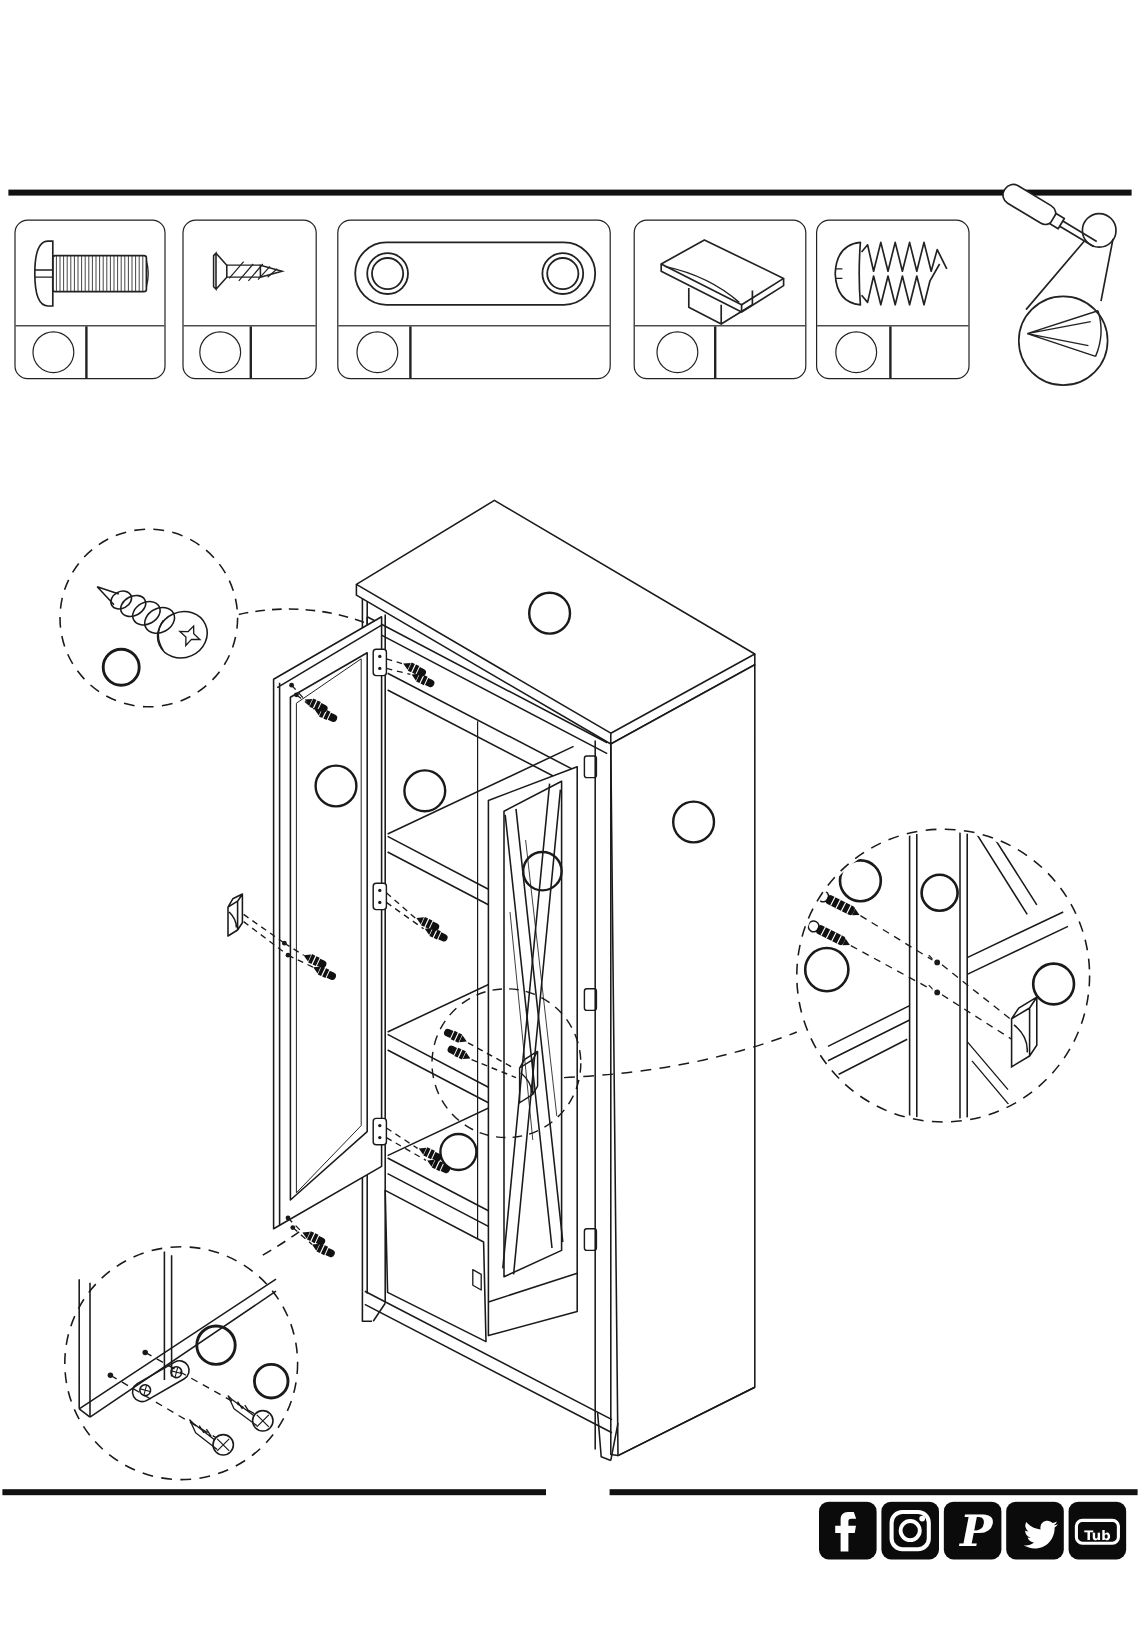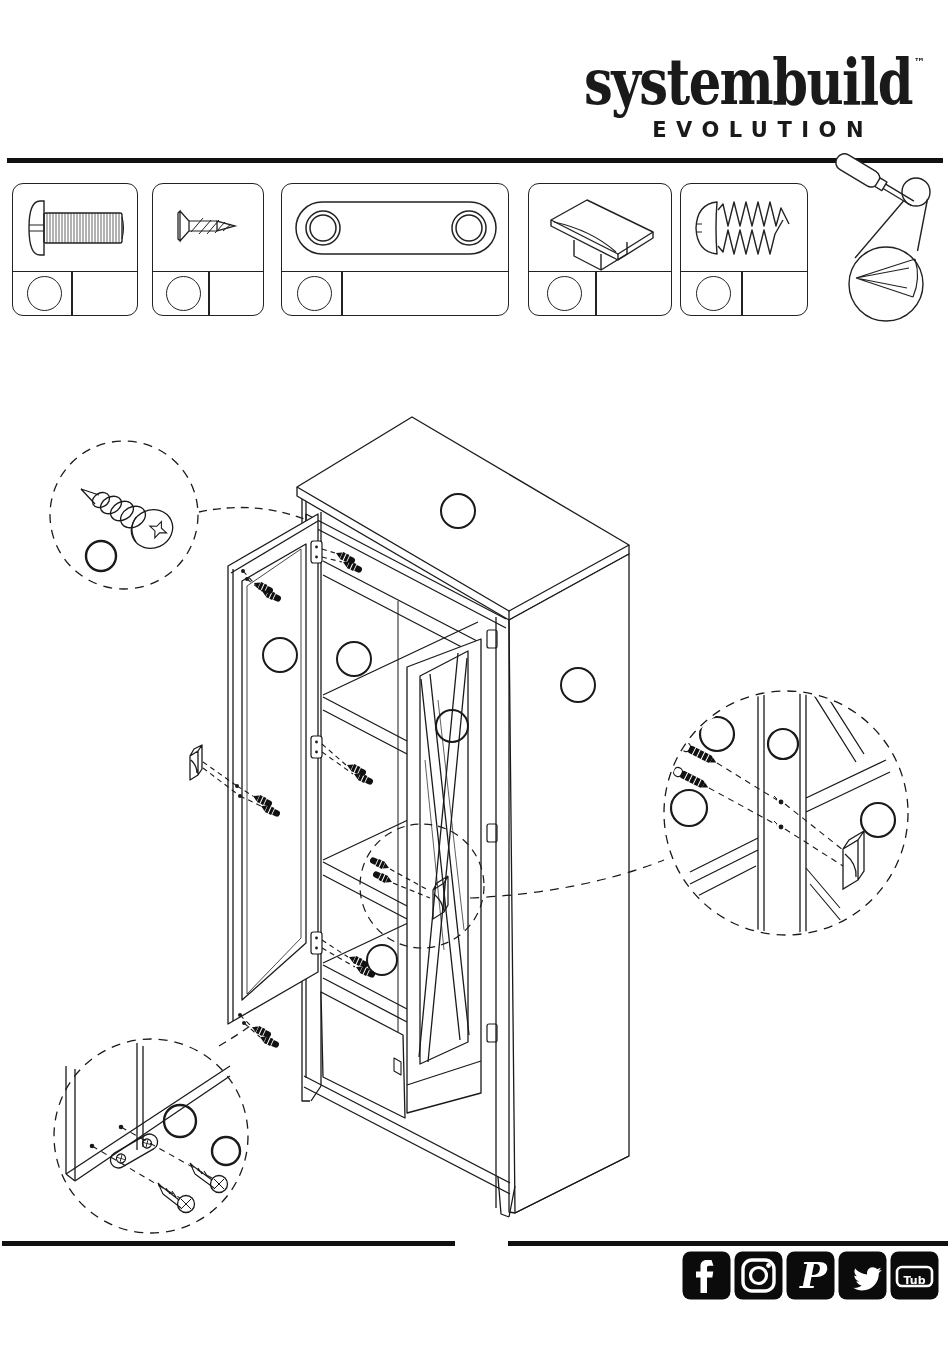--- a/index.html
+++ b/index.html
@@ -28,24 +28,20 @@
   .diagram-svg{position:absolute;left:0;top:0;width:950px;height:1360px;}
   
   .social{position:absolute;top:1251px;left:682px;display:flex;gap:3px;}
   .social .tile{width:49px;height:49px;}
 </style>
 </head>
 <body>
 
 <div class="page">
 
-  <div class="brand">
-    <span class="brand-name">systembuild</span><span class="brand-tm">™</span>
-    <div class="brand-sub">EVOLUTION</div>
-  </div>
 
   <div class="rule rule-top"></div>
 
   <div class="hw-box" style="left:12px;width:126px;">
     <svg class="hw-art" viewBox="0 0 126 88">
       <g stroke="#222" fill="none" stroke-width="1.4">
         <path d="M27,17 C19,17 16,28 16,44 C16,60 19,71 27,71 L31,71 L31,17 Z"></path>
         <path d="M16,41 L31,41 M16,47 L31,47" stroke-width="1.1"></path>
         <rect x="31" y="29" width="78" height="30" rx="2"></rect>
         <path d="M109,33 Q112,44 109,55" stroke-width="1.1"></path>

